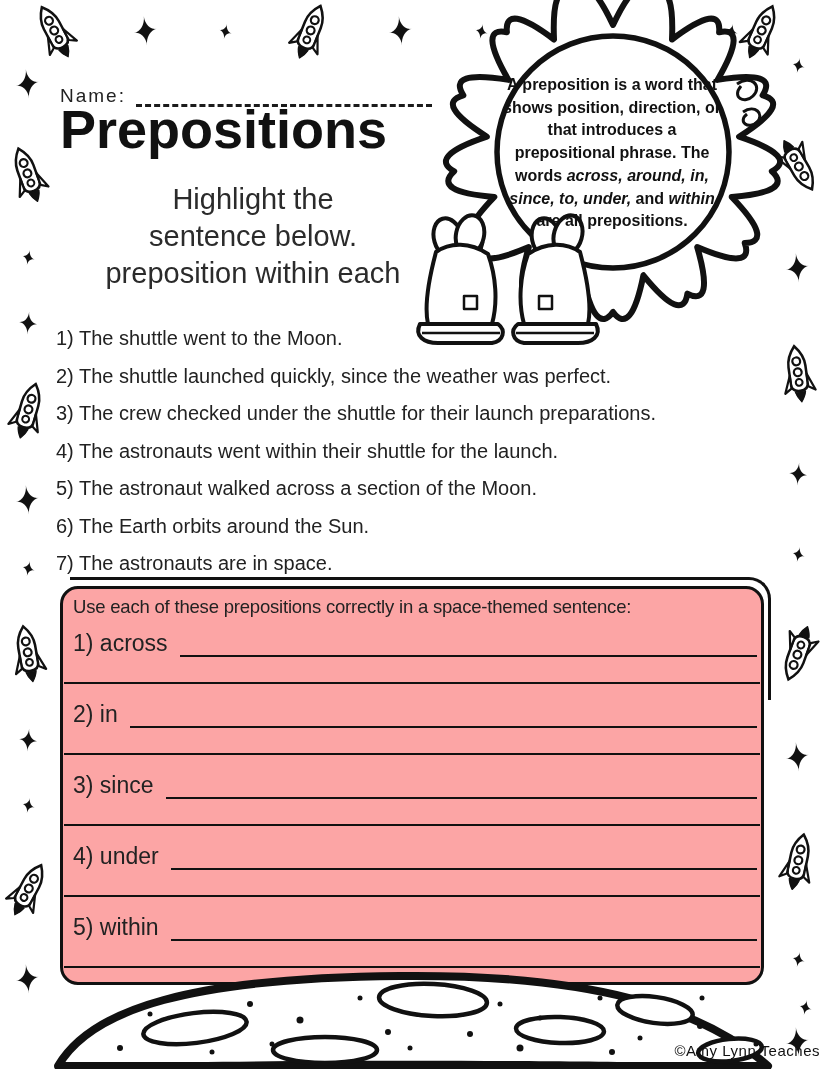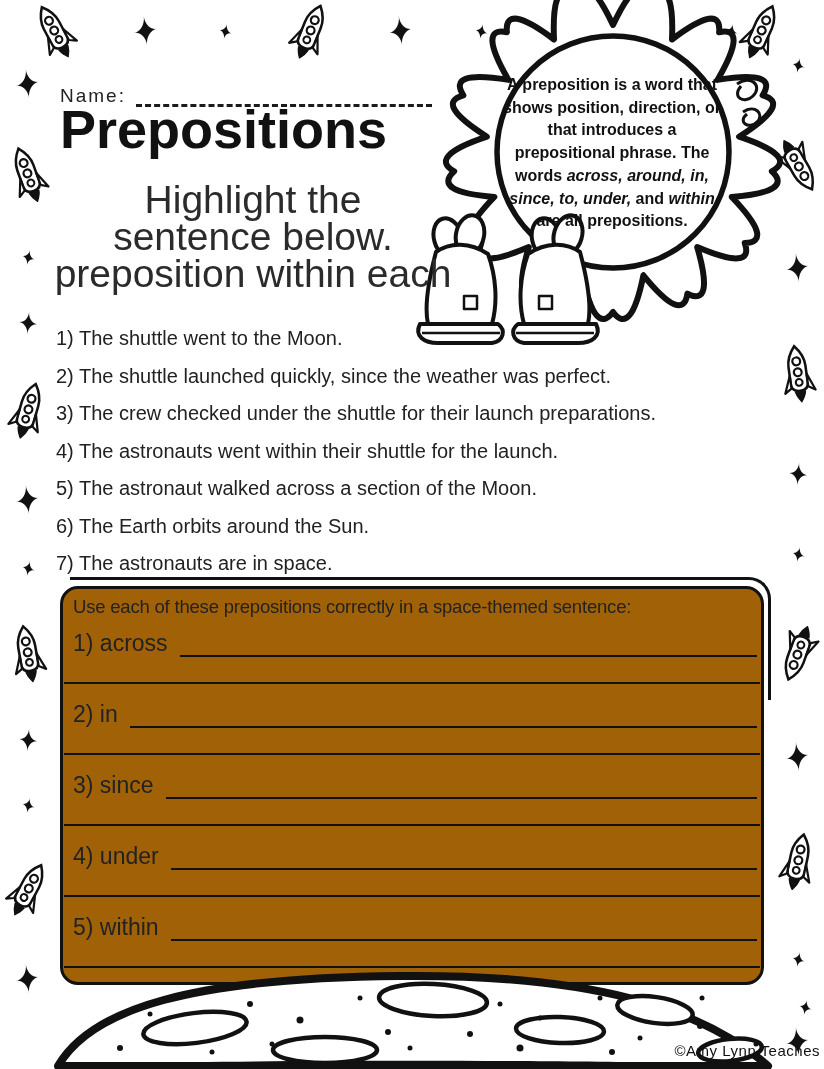--- a/index.html
+++ b/index.html
@@ -17,36 +17,36 @@
     display:flex;flex-direction:column;justify-content:space-between;align-items:center;z-index:1;}
   .st{display:inline-block;font-size:30px;line-height:1;transform:scaleY(1.3) rotate(-8deg);color:#111;}
   .st.sm{font-size:17px;transform:scaleY(1.2) rotate(14deg);}
   .st.md{font-size:24px;transform:scaleY(1.25) rotate(6deg);}
   .rk{width:34px;height:60px;overflow:visible;}
   
   .name-row{position:absolute;left:60px;top:74px;display:flex;align-items:flex-end;z-index:3;font-size:19px;letter-spacing:2px;color:#222;}
   .name-line{display:inline-block;width:296px;height:30px;border-bottom:3px dashed #1b1b1b;margin-left:10px;}
   .title{position:absolute;left:60px;top:98px;font-size:54px;font-weight:bold;letter-spacing:0;z-index:3;color:#111;}
   .subtitle{position:absolute;left:18px;top:181px;width:470px;text-align:center;
-    font-size:39px;line-height:37px;color:#2b2b2b;z-index:3;}
+    font-size:29px;line-height:37px;color:#2b2b2b;z-index:3;}
   
   .sun{position:absolute;left:437px;top:-16px;width:352px;height:344px;z-index:2;}
   .sun-text{position:absolute;left:496px;top:74px;width:232px;text-align:center;
     font-size:16px;font-weight:bold;line-height:1.42;z-index:3;color:#111;}
   .sun-text .it{font-style:italic;}
   
   .boots{position:absolute;left:402px;top:212px;width:212px;height:142px;z-index:2;}
   
   .sentences{position:absolute;left:56px;top:320px;width:714px;z-index:3;}
   .sentence{font-size:20px;line-height:37.5px;white-space:nowrap;color:#222;}
   
   .box-shadowline{position:absolute;left:70px;top:577px;width:698px;height:120px;
     border-top:3px solid #111;border-right:3px solid #111;border-radius:0 22px 0 0;z-index:1;}
   .writing-box{position:absolute;left:60px;top:586px;width:704px;height:399px;
-    background:#a16207;border:3.5px solid #111;border-radius:18px;z-index:2;box-sizing:border-box;}
+    background:#fca5a5;border:3.5px solid #111;border-radius:18px;z-index:2;box-sizing:border-box;}
   .box-header{position:absolute;left:10px;right:6px;top:7px;font-size:18.5px;letter-spacing:-0.2px;color:#222;}
   .prompt-row{position:absolute;left:10px;right:4px;height:28px;display:flex;align-items:flex-end;}
   .prompt-label{font-size:23px;line-height:28px;white-space:nowrap;color:#222;}
   .write-line{flex:1;border-bottom:2.8px solid #111;height:100%;margin-left:12px;}
   .full-line{position:absolute;left:1px;right:1px;height:0;border-bottom:2.8px solid #111;}
   .pr0{top:40px}.pr1{top:111px}.pr2{top:182px}.pr3{top:253px}.pr4{top:324px}
   .fl0{top:93px}.fl1{top:164px}.fl2{top:235px}.fl3{top:306px}.fl4{top:377px}
   
   .moon{position:absolute;left:0;top:948px;width:824px;height:121px;z-index:3;}
   .credit{position:absolute;right:4px;top:1042px;font-size:15px;letter-spacing:0.5px;z-index:4;color:#111;}

